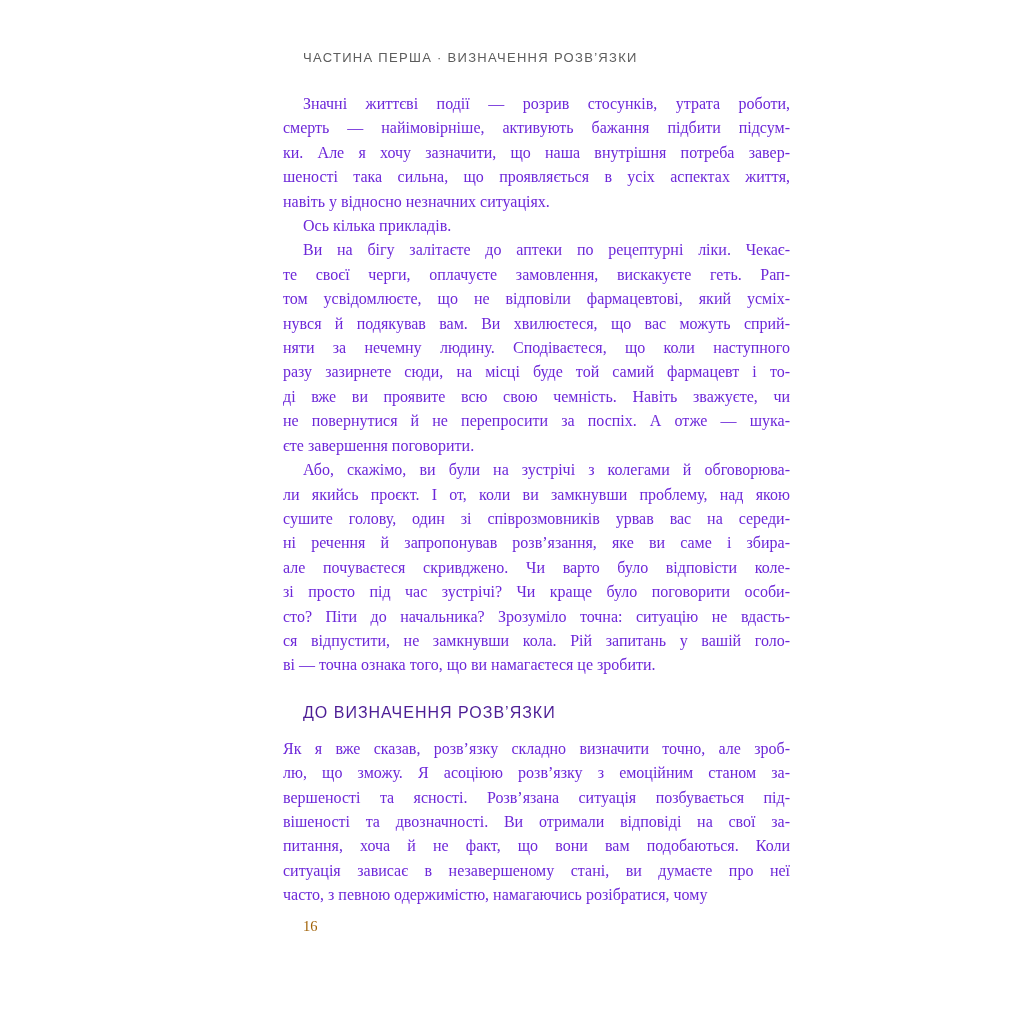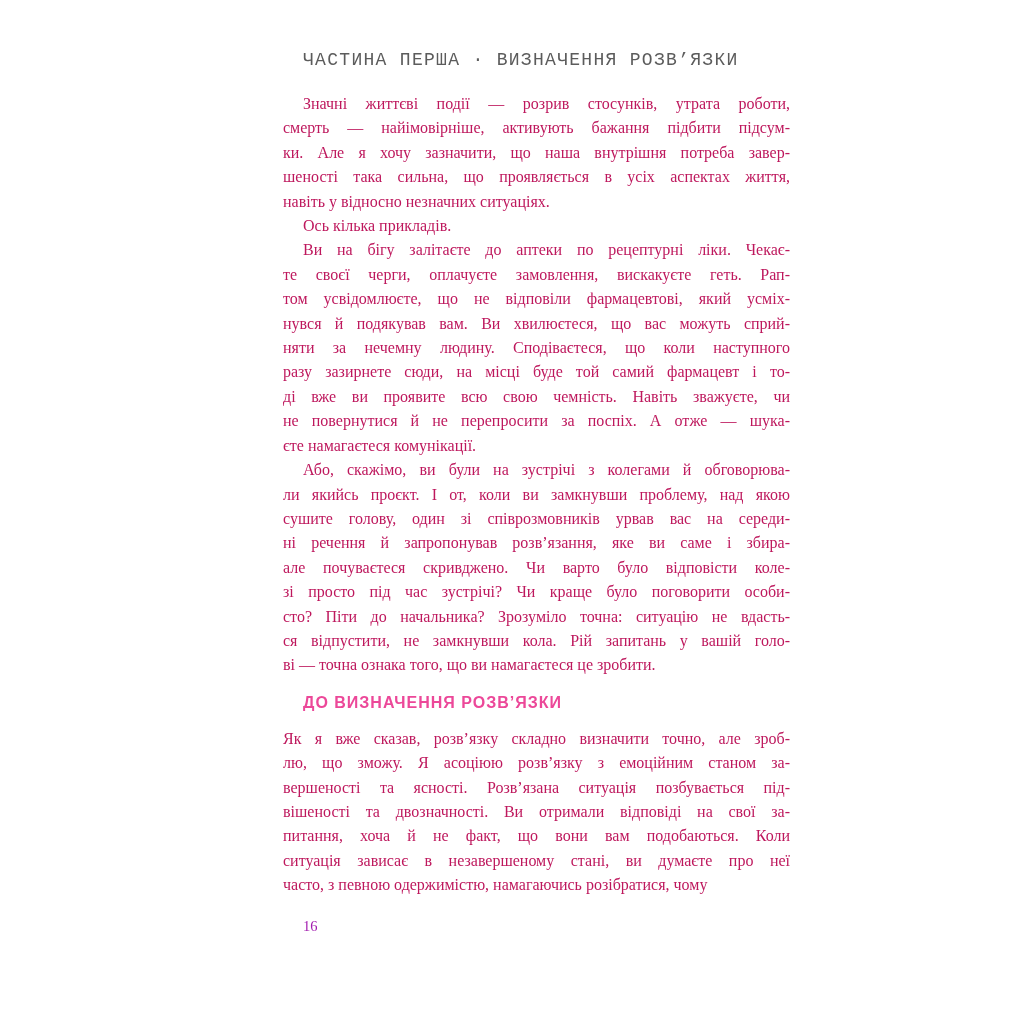--- a/index.html
+++ b/index.html
@@ -17,63 +17,63 @@
     background: #ffffff;
     font-family: "Liberation Serif", "DejaVu Serif", serif;
   }
   .text-col {
     position: absolute;
     left: 283px;
     top: 50px;
     width: 507px;
   }
   .running-head {
-    font-family: Liberation Mono, monospace;
-    font-size: 18px;
+    font-family: Liberation Sans, sans-serif;
+    font-size: 13px;
     letter-spacing: 1.3px;
     color: #5c5c5c;
     padding-left: 20px;
     height: 16px;
     margin-bottom: 26px;
     white-space: nowrap;
   }
   .para {
     margin: 0;
   }
   .para .line {
     font-size: 16px;
     line-height: 24.4px;
-    color: #be185d;
+    color: #6d28d9;
     text-align: justify;
     text-align-last: justify;
   }
   .para .line.last {
     text-align-last: left;
   }
   .para.indent .line:first-child {
     text-indent: 20px;
   }
   .heading {
     font-family: "Liberation Sans", "DejaVu Sans", sans-serif;
     font-size: 16px;
-    font-weight: bold;
+    font-weight: normal;
     text-transform: uppercase;
     letter-spacing: 1px;
-    color: #ec4899;
-    margin: 14px 0 13px 0;
+    color: #4c1d95;
+    margin: 24px 0 13px 0;
     padding-left: 20px;
     line-height: 22px;
   }
   .page-number {
     position: absolute;
     left: 303px;
     top: 918px;
     font-family: "Liberation Serif", "DejaVu Serif", serif;
     font-size: 14.5px;
-    color: #a21caf;
+    color: #a16207;
   }
 </style>
 </head>
 <body>
 
 <div class="page">
   <div class="text-col">
     <div class="running-head">ЧАСТИНА ПЕРША · ВИЗНАЧЕННЯ РОЗВ’ЯЗКИ</div>
     <div>
         <div class="para indent">
@@ -88,21 +88,21 @@
         </div>
         <div class="para indent">
           <div class="line">Ви на бігу залітаєте до аптеки по рецептурні ліки. Чекає-</div>
           <div class="line">те своєї черги, оплачуєте замовлення, вискакуєте геть. Рап-</div>
           <div class="line">том усвідомлюєте, що не відповіли фармацевтові, який усміх-</div>
           <div class="line">нувся й подякував вам. Ви хвилюєтеся, що вас можуть сприй-</div>
           <div class="line">няти за нечемну людину. Сподіваєтеся, що коли наступного</div>
           <div class="line">разу зазирнете сюди, на місці буде той самий фармацевт і то-</div>
           <div class="line">ді вже ви проявите всю свою чемність. Навіть зважуєте, чи</div>
           <div class="line">не повернутися й не перепросити за поспіх. А отже — шука-</div>
-          <div class="line last">єте намагаєтеся комунікації.</div>
+          <div class="line last">єте завершення поговорити.</div>
         </div>
         <div class="para indent">
           <div class="line">Або, скажімо, ви були на зустрічі з колегами й обговорюва-</div>
           <div class="line">ли якийсь проєкт. І от, коли ви замкнувши проблему, над якою</div>
           <div class="line">сушите голову, один зі співрозмовників урвав вас на середи-</div>
           <div class="line">ні речення й запропонував розв’язання, яке ви саме і збира-</div>
           <div class="line">але почуваєтеся скривджено. Чи варто було відповісти коле-</div>
           <div class="line">зі просто під час зустрічі? Чи краще було поговорити особи-</div>
           <div class="line">сто? Піти до начальника? Зрозуміло точна: ситуацію не вдасть-</div>
           <div class="line">ся відпустити, не замкнувши кола. Рій запитань у вашій голо-</div>

